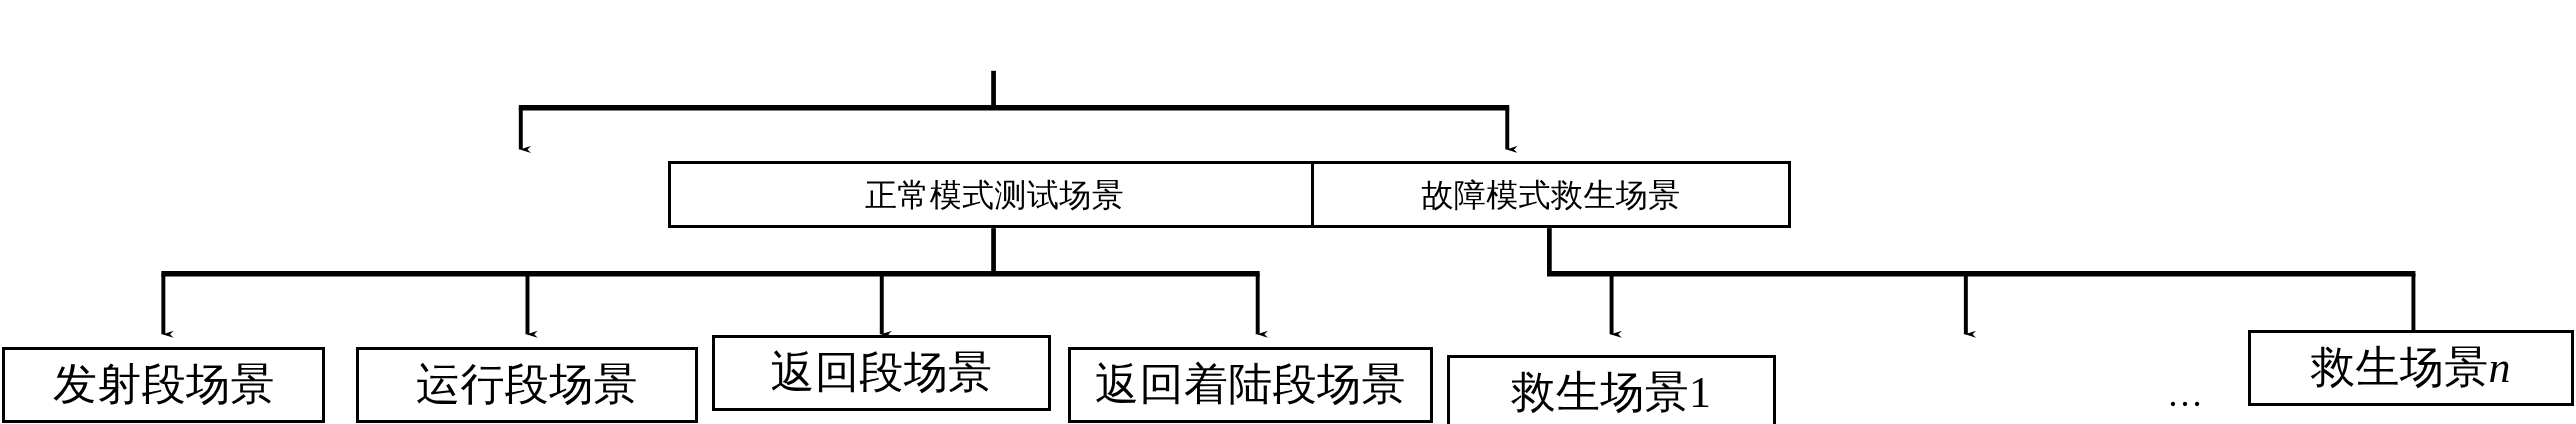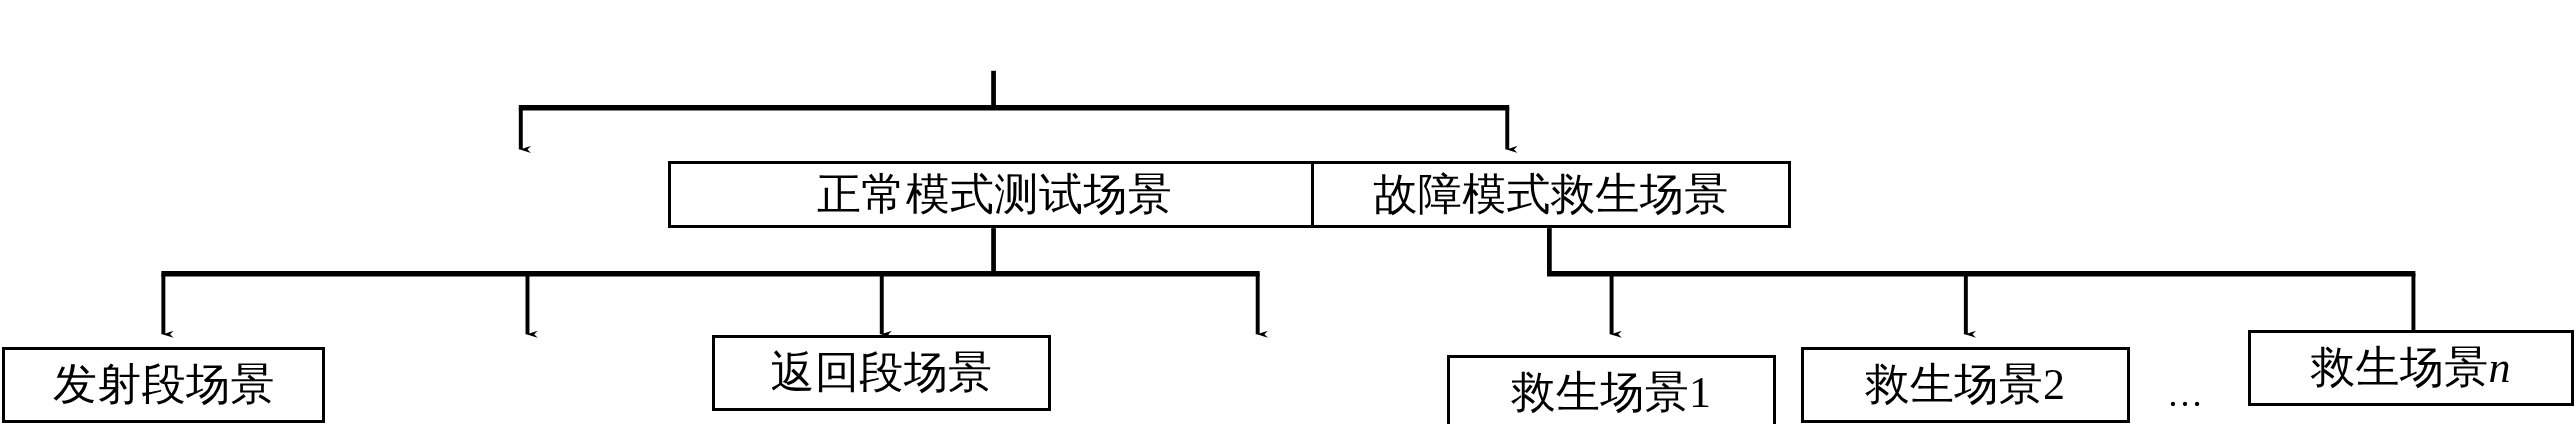--- a/index.html
+++ b/index.html
@@ -37,21 +37,21 @@
     color: #000000;
     line-height: 1;
     white-space: nowrap;
   }
   .node .node-label {
     display: inline-block;
     font-size: 43px;
     letter-spacing: 0.4px;
   }
   .node-level1 .node-label { font-size: 44px; }
-  .node-level2 .node-label { font-size: 44px; }
+  .node-level2 .node-label { font-size: 32px; }
   .node-level3 .node-label { font-size: 44px; }
   .var-italic {
     font-style: italic;
     font-family: "Liberation Serif", "DejaVu Serif", serif;
   }
   .ellipsis {
     position: absolute;
     color: #000000;
     font-size: 36px;
     line-height: 1;
@@ -103,33 +103,36 @@
   </div>
 
   <div class="node node-level3" style="left:2.4px; top:347px; width:323px; height:76px;">
     <span class="node-label">发射段场景</span>
   </div>
 
   <div class="node node-level2" style="left:1311px; top:161px; width:480px; height:67px;">
     <span class="node-label">故障模式救生场景</span>
   </div>
 
+  <div class="node node-level3" style="left:356px; top:347px; width:342px; height:76px;">
+    <span class="node-label">运行段场景</span>
+  </div>
 
   <div class="node node-level3" style="left:712px; top:335px; width:339px; height:76px;">
     <span class="node-label">返回段场景</span>
   </div>
 
+  <div class="node node-level3" style="left:1068px; top:347px; width:365px; height:76px;">
+    <span class="node-label">返回着陆段场景</span>
+  </div>
 
   <div class="node node-level3" style="left:1447px; top:347px; width:329px; height:76px;margin-top:8px;">
     <span class="node-label">救生场景1</span>
   </div>
 
-  <div class="node node-level3" style="left:1801px; top:347px; width:329px; height:76px;">
-    <span class="node-label">救生场景2</span>
-  </div>
 
   <div class="ellipsis" style="left:2167px; top:376px;">
     <span>…</span>
   </div>
 
   <div class="node node-level3" style="left:2248px; top:330px; width:326px; height:76px;">
     <span class="node-label">
       <span>救生场景</span><span class="var-italic">n</span>
     </span>
   </div>

